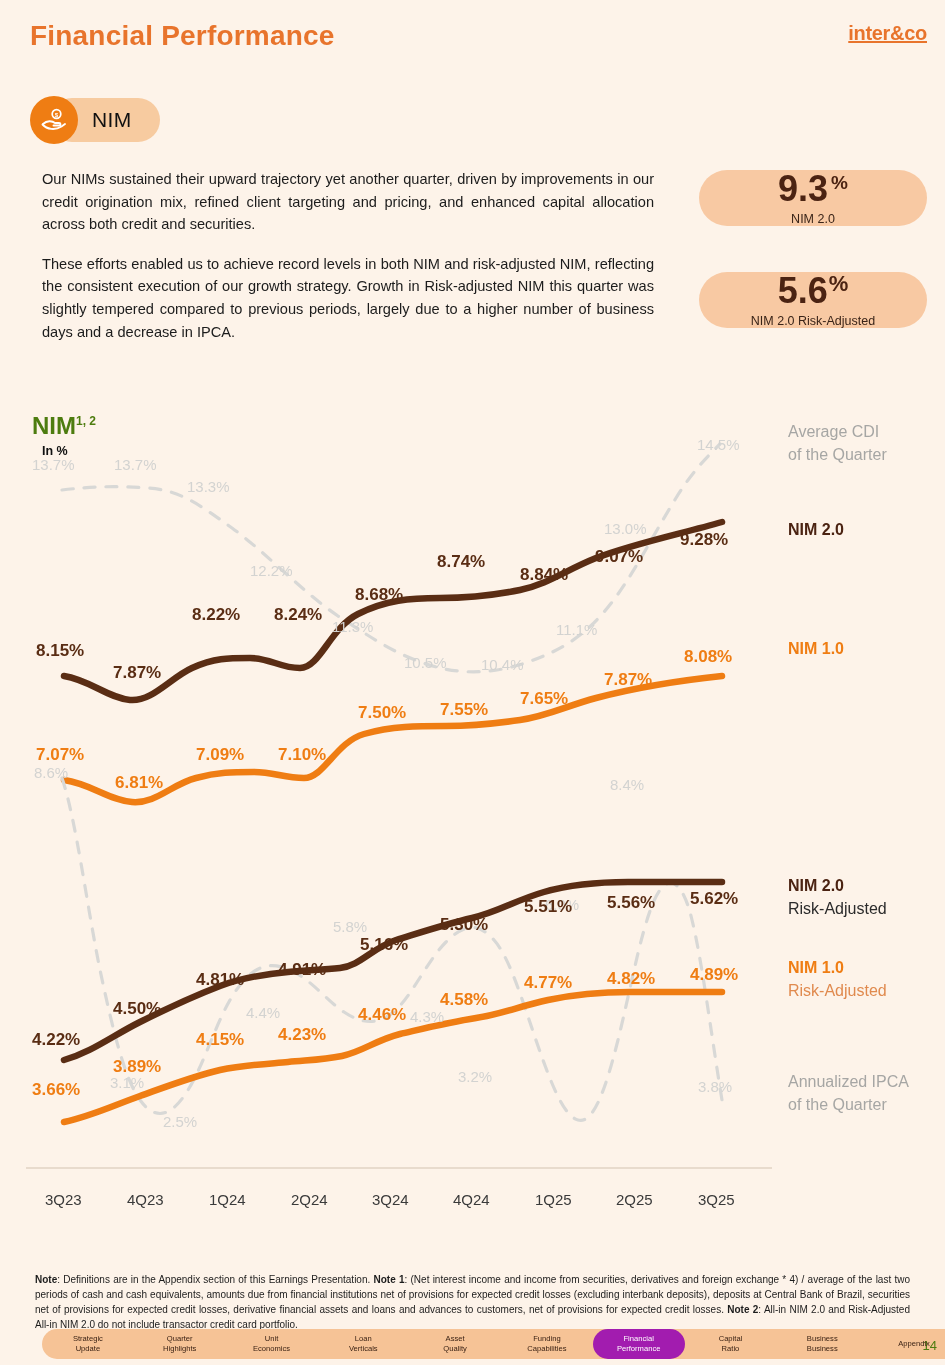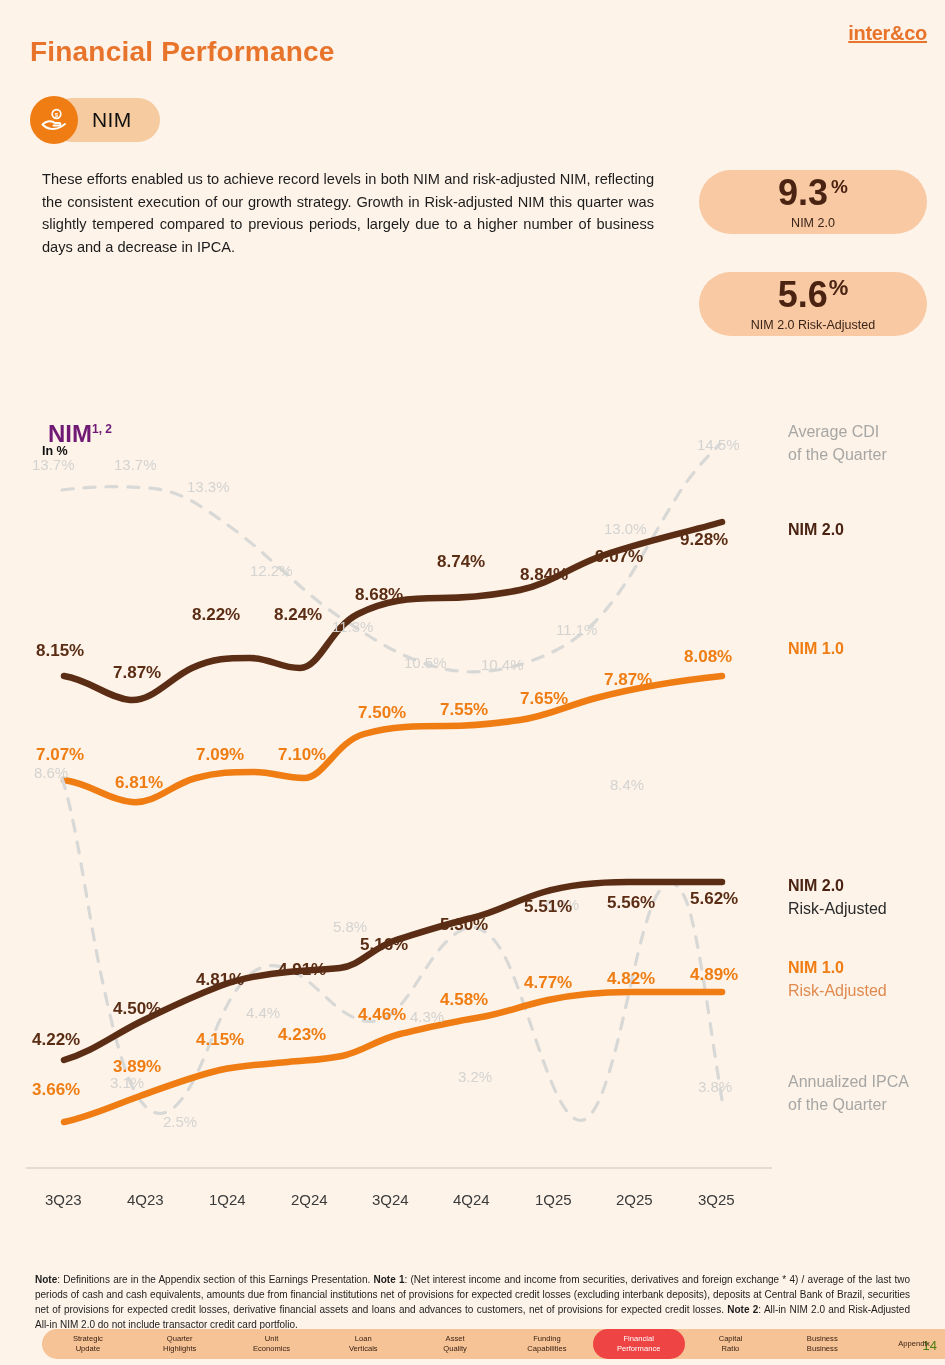--- a/index.html
+++ b/index.html
@@ -5,21 +5,21 @@
   html,body{margin:0;padding:0;}
   body{
     width:945px;height:1365px;position:relative;overflow:hidden;
     background:#fdf3e9;
     font-family:"Liberation Sans", sans-serif;
     color:#2b2b2b;
   }
   
   .page-title{
     position:absolute;left:30px;top:20px;
-    font-size:28px;font-weight:bold;color:#e8742c;letter-spacing:.2px;margin-top:16px;
+    font-size:28px;font-weight:bold;color:#e8742c;letter-spacing:.2px;
   }
   .logo{
     position:absolute;right:18px;top:22px;
     font-size:20px;font-weight:bold;color:#e8742c;letter-spacing:-.3px;text-decoration:underline;
   }
   
   .section-row{position:absolute;left:30px;top:96px;display:flex;align-items:center;}
   .section-icon{
     width:48px;height:48px;border-radius:50%;background:#ef7d13;
     display:flex;align-items:center;justify-content:center;
@@ -32,33 +32,33 @@
   }
   .section-pill span{font-size:21px;color:#111;letter-spacing:.4px;}
   
   .copy{
     position:absolute;left:42px;top:168px;width:612px;
     font-size:14.6px;line-height:1.55;color:#1c1c1c;text-align:justify;
   }
   .copy p{margin:0 0 17px 0;}
   
   .kpi{
-    position:absolute;right:18px;width:228px;height:64px;
+    position:absolute;right:18px;width:228px;height:56px;
     background:#f8c9a3;border-radius:32px;
     display:flex;flex-direction:column;align-items:center;justify-content:center;
   }
   .kpi.one{top:170px;}
   .kpi.two{top:272px;}
   .kpi-val{font-size:36px;font-weight:bold;color:#4b2312;line-height:1;display:flex;align-items:flex-start;}
   .kpi-val .pct{font-size:19px;margin-left:3px;margin-top:2px;}
   .kpi.two .kpi-val .pct{font-size:22px;margin-left:1px;margin-top:0px;}
   .kpi-lab{font-size:12.5px;color:#3a2418;margin-top:5px;}
   
   .chart-wrap{position:absolute;left:0;top:400px;width:945px;height:830px;}
-  .chart-title{position:absolute;left:48px;top:12px;font-size:24px;font-weight:bold;color:#701a75;margin-top:8px;}
+  .chart-title{position:absolute;left:32px;top:12px;font-size:24px;font-weight:bold;color:#4d7c0f;}
   .chart-title sup{font-size:12px;font-weight:bold;}
   .chart-sub{position:absolute;left:42px;top:44px;font-size:12.5px;font-weight:bold;color:#111;}
   svg.plot{position:absolute;left:0;top:0;}
   .lbl{font-family:"Liberation Sans",sans-serif;font-weight:bold;}
   .lbl-dark{fill:#5a2d14;font-size:17px;}
   .lbl-orange{fill:#ef7d13;font-size:17px;}
   .lbl-grey{fill:#d3d3d1;font-size:15px;font-weight:normal;}
   .axis-lbl{fill:#3a3a3a;font-size:15px;font-family:"Liberation Sans",sans-serif;}
   .leg{font-family:"Liberation Sans",sans-serif;font-size:16px;}
   .leg-dark{fill:#4b2312;font-weight:bold;}
@@ -76,21 +76,21 @@
   .navbar{
     position:absolute;left:0;bottom:6px;width:918px;height:30px;
     background:#f6c396;border-radius:15px;
     display:flex;align-items:center;margin-left:42px;
   }
   .nav-item{
     flex:1;text-align:center;font-size:7.6px;line-height:1.35;color:#3b2214;
     font-family:"Liberation Sans",sans-serif;z-index:1;
   }
   .nav-item.active{
-    background:#ef4444;color:#fff;border-radius:15px;height:30px;
+    background:#a21caf;color:#fff;border-radius:15px;height:30px;
     display:flex;flex-direction:column;align-items:center;justify-content:center;
   }
   .pagenum{
     position:absolute;right:8px;bottom:12px;font-size:13px;color:#4d7c0f;
   }
 </style>
 </head>
 <body>
 
 <div class="page-title">Financial Performance</div>
@@ -104,20 +104,21 @@
       <path d="M3 18 C7 14.5, 12 14.5, 15 17 L19 17 C21 17 21 19.5 19 19.5 L13.5 19.5" fill="none" stroke="#fff" stroke-width="1.9" stroke-linecap="round" stroke-linejoin="round"></path>
       <path d="M2.5 18.5 C7 23.5, 15 24.5, 21.5 20.5 L25 18" fill="none" stroke="#fff" stroke-width="1.9" stroke-linecap="round"></path>
     </svg>
   </div>
   <div class="section-pill">
     <span>NIM</span>
   </div>
 </div>
 
 <div class="copy">
+  <p>Our NIMs sustained their upward trajectory yet another quarter, driven by improvements in our credit origination mix, refined client targeting and pricing, and enhanced capital allocation across both credit and securities.</p>
   <p>These efforts enabled us to achieve record levels in both NIM and risk-adjusted NIM, reflecting the consistent execution of our growth strategy. Growth in Risk-adjusted NIM this quarter was slightly tempered compared to previous periods, largely due to a higher number of business days and a decrease in IPCA.</p>
 </div>
 
 <div class="kpi one">
   <div class="kpi-val">
     <span>9.3</span>
     <span class="pct">%</span>
   </div>
   <div class="kpi-lab">NIM 2.0</div>
 </div>

